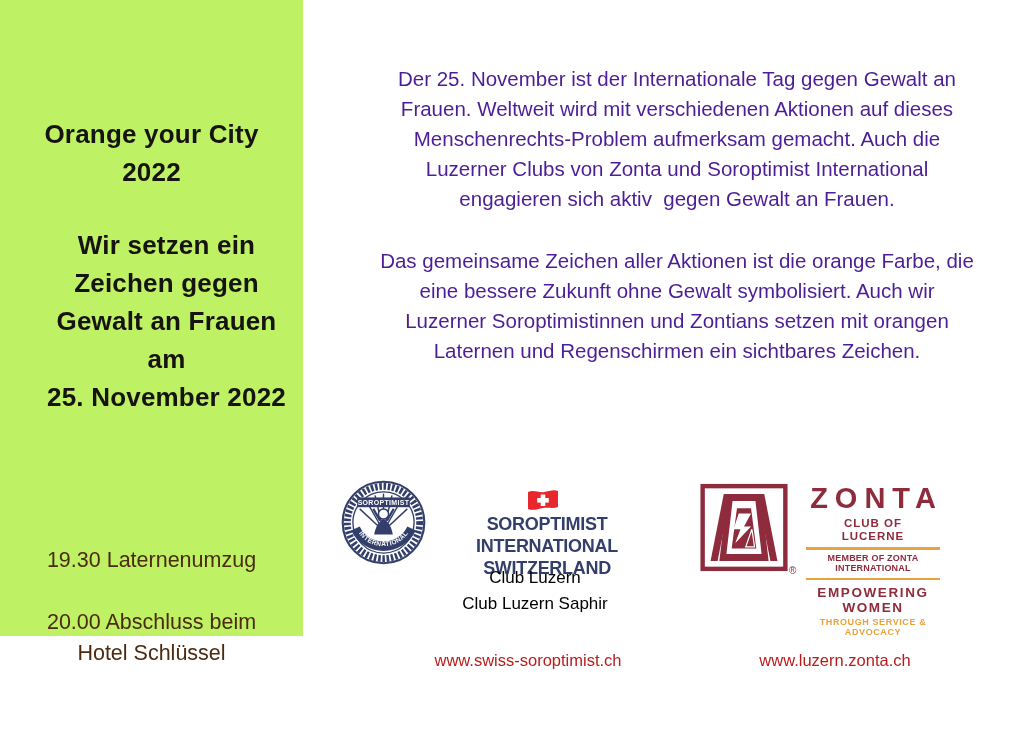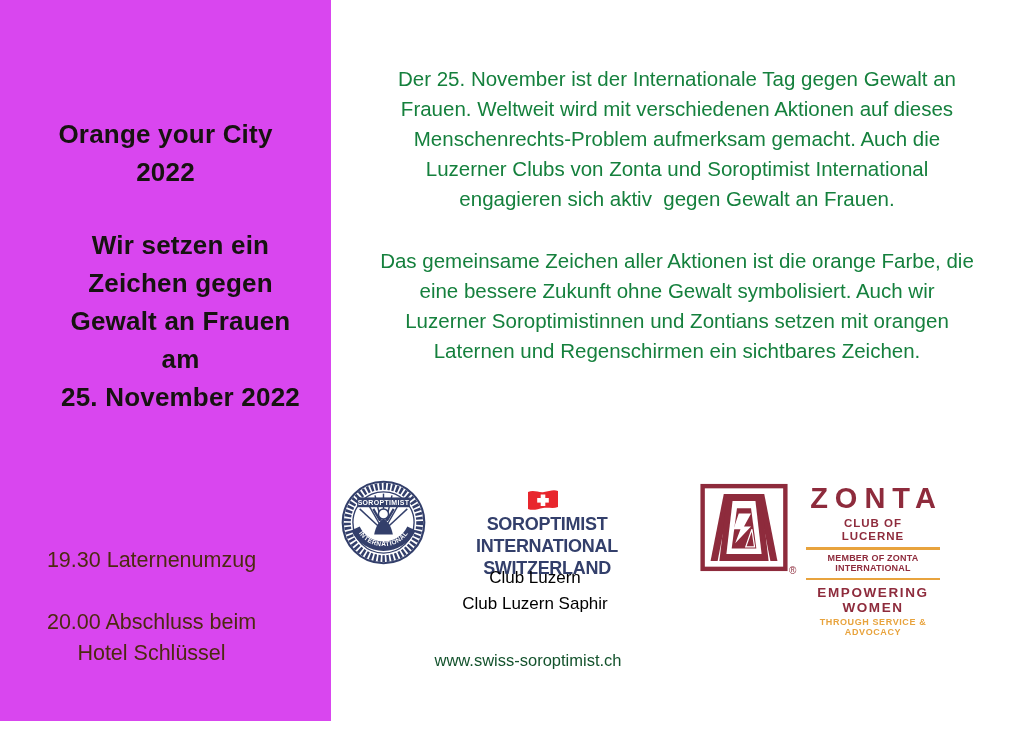--- a/index.html
+++ b/index.html
@@ -2,62 +2,61 @@
 <html><head>
 <meta charset="utf-8">
 <style>
   html,body{margin:0;padding:0;background:#888;}
   .canvas{
     position:relative;width:1024px;height:732px;background:#ffffff;
     overflow:hidden;font-family:"Liberation Sans",sans-serif;
   }
   
   .sidebar{
-    position:absolute;left:0;top:0;width:303px;height:721px;
-    background:#d946ef;
-    padding-left:28px;
+    position:absolute;left:0;top:0;width:303px;height:636px;
+    background:#bef264;
   }
   .sb-title{
     position:absolute;left:0;top:115px;width:100%;
     text-align:center;font-weight:bold;font-size:26px;line-height:38px;
     color:#161310;letter-spacing:0.2px;
   }
   .sb-slogan{
     position:absolute;left:15px;top:226px;width:100%;
     text-align:center;font-weight:bold;font-size:26px;line-height:38px;
     color:#161310;letter-spacing:0.2px;
   }
   .sb-schedule-item{
     position:absolute;left:8px;width:287px;
     text-align:center;font-size:21.5px;line-height:31px;
     color:#4C2A10;
   }
   .sch-1{top:453px}.sch-2{top:545px}.sch-3{top:607px}
   
   .para{
     position:absolute;left:337px;width:680px;text-align:center;
-    font-size:20.5px;line-height:30px;color:#15803d;
+    font-size:20.5px;line-height:30px;color:#4c1d95;
   }
   .para-line{white-space:pre-wrap;}
   .para-1{top:64px}
   .para-2{top:246px}
   
   .si-emblem{position:absolute;left:341px;top:480px;width:85px;height:85px;}
   .si-flag{position:absolute;left:527px;top:489px;width:32px;height:22px;}
   .si-org{
     position:absolute;left:425px;top:513px;width:244px;text-align:center;
     color:#333F6B;font-weight:bold;font-size:18px;line-height:22px;letter-spacing:-0.3px;
   }
   .si-clubs{
     position:absolute;left:430px;top:565px;width:210px;text-align:center;
     color:#000;font-size:17px;line-height:26px;
   }
   .website{
     position:absolute;top:651px;width:220px;text-align:center;
-    color:#14532d;font-size:16.5px;
+    color:#b91c1c;font-size:16.5px;
   }
   .site-1{left:418px}
   .site-2{left:725px}
   
   .z-emblem{position:absolute;left:700px;top:481px;width:88px;height:93px;}
   .z-reg{position:absolute;left:789px;top:565px;font-size:10px;color:#8E2B3C;}
   .z-col{position:absolute;left:806px;top:484px;width:134px;text-align:center;color:#8E2B3C;}
   .z-name{font-size:29px;line-height:29px;font-weight:bold;letter-spacing:7px;margin-right:-7px;}
   .z-club{font-size:11.5px;line-height:12.5px;font-weight:bold;letter-spacing:1px;}
   .z-club.first{margin-top:4px;}
@@ -167,14 +166,15 @@
     <div class="z-name">ZONTA</div>
     <div class="z-club first">CLUB OF</div>
     <div class="z-club">LUCERNE</div>
     <div class="z-rule"></div>
     <div class="z-member">MEMBER OF ZONTA INTERNATIONAL</div>
     <div class="z-rule"></div>
     <div class="z-emp">EMPOWERING WOMEN</div>
     <div class="z-tag">THROUGH SERVICE &amp; ADVOCACY</div>
   </div>
 
+  <div class="website site-2">www.luzern.zonta.ch</div>
 
 </div>
 
 </body></html>

